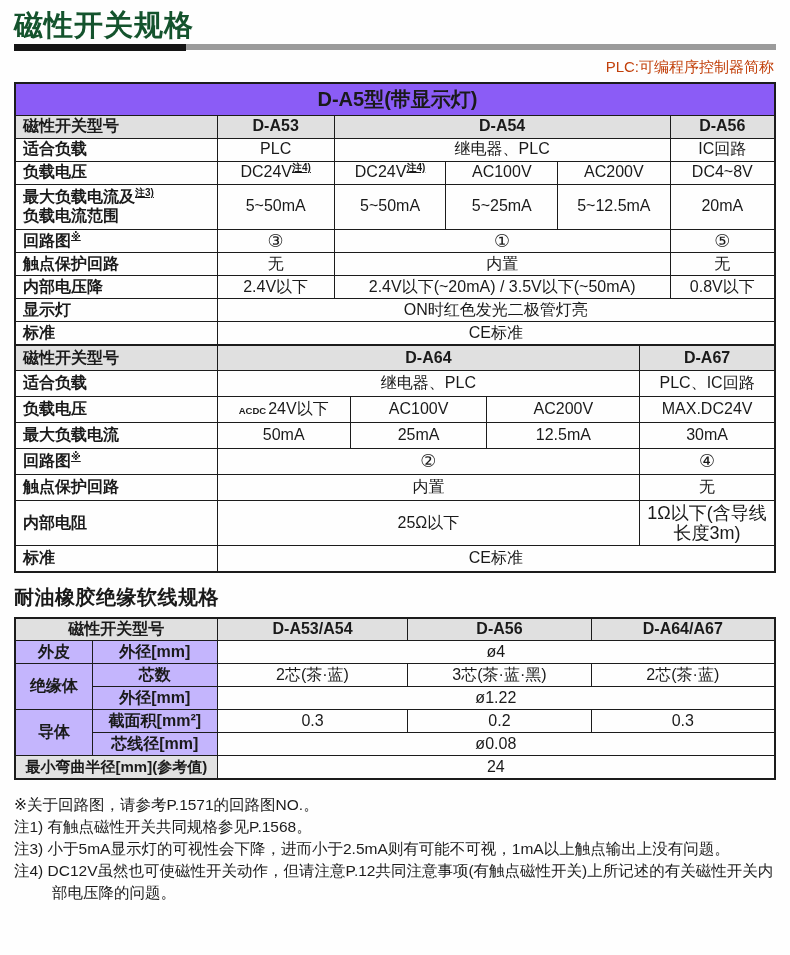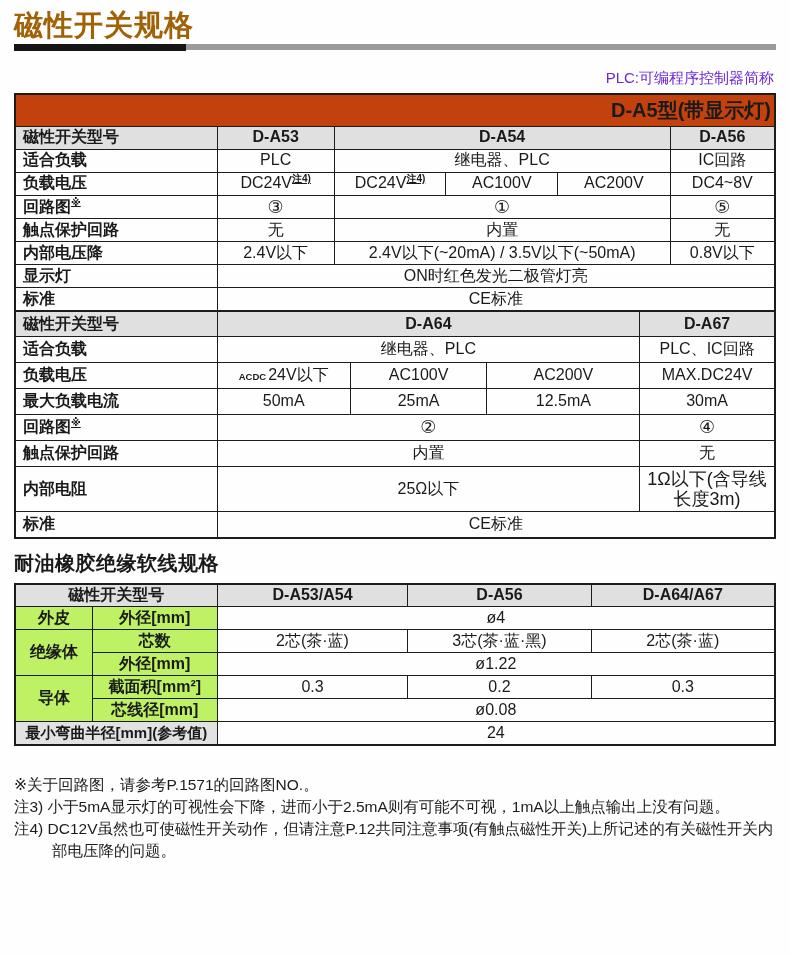--- a/index.html
+++ b/index.html
@@ -8,61 +8,61 @@
   .page {
     position: relative;
     width: 790px; height: 955px;
     background: #fefefe;
     overflow: hidden;
     padding: 8px 14px 0 14px;
   }
   
   .page-title {
     font-size: 29px; font-weight: bold; letter-spacing: 1px;
-    line-height: 34px; color: #a16207;
+    line-height: 34px; color: #14532d;
   }
   .title-rule { margin-top: 2px; height: 6px; background: #9b9b9b; position: relative; }
   .title-rule .black-seg { position: absolute; left: 0; top: 0; height: 7px; width: 172px; background: #151515; }
-  .plc-note { text-align: right; font-size: 15px; margin: 19px 2px 5px 0; color: #6d28d9; }
+  .plc-note { text-align: right; font-size: 15px; margin: 8px 2px 5px 0; color: #c2410c; }
 
   
   table { border-collapse: collapse; width: 762px; table-layout: fixed; }
   td {
     border: 1px solid #1c1c1c;
     font-size: 16px; text-align: center; vertical-align: middle;
     height: 23px; padding: 1px 3px; line-height: 1.15;
   }
   .frame { border: 2px solid #1c1c1c; }
   td.section-header {
-    background: #c2410c; text-align: right; font-weight: bold;
+    background: #8b5cf6; text-align: center; font-weight: bold;
     font-size: 20px; height: 32px; padding-left: 8px;
   }
   tr.model-row td { background: #e0e0e0; margin-top: 13px; }
   td.model-name { font-weight: bold; }
   td.lbl { text-align: left; font-weight: bold; padding-left: 7px; }
   tr.tall td { height: 45px; }
   tr.med td { height: 26px; }
   sup { font-size: 10px; vertical-align: super; font-weight: bold; line-height: 0; text-decoration: underline; }
   .blk { display: block; }
   .acdc-stack {
     display: inline-flex; flex-direction: row;
     font-size: 9.5px; line-height: 9px; font-weight: bold;
     vertical-align: middle; margin-right: 2px; text-align: left;
   }
   .circled { font-size: 18px; }
   table.t2 { margin-top: -2px; }
 
   
   .sub-title { font-size: 20px; font-weight: bold; margin: 11px 0 6px 0; letter-spacing: 0.5px; }
-  table.t3 td.glbl { background: #bef264; font-weight: bold; }
+  table.t3 td.glbl { background: #c4b5fd; font-weight: bold; }
   table.t3 tr.model-row td { background: #e0e0e0; }
   table.t3 td.bend-lbl { background: #e2e2e2; font-weight: bold; text-align: center; padding: 1px 1px; font-size: 15px; white-space: nowrap; }
 
   
-  .notes { margin-top: 28px; width: 760px; font-size: 15.5px; line-height: 22px; color: #1c1c1c; }
+  .notes { margin-top: 14px; width: 760px; font-size: 15.5px; line-height: 22px; color: #1c1c1c; }
   .note { padding-left: 38px; text-indent: -38px; }
   .note-sym { padding-left: 16px; text-indent: -16px; }
 </style>
 </head>
 <body>
 
 <div class="page">
 
   <div class="page-title">磁性开关规格</div>
   <div class="title-rule">
@@ -95,20 +95,31 @@
       <td colspan="3">继电器、PLC</td>
       <td>IC回路</td>
     </tr>
     <tr>
       <td class="lbl">负载电压</td>
       <td><span>DC24V</span><sup>注4)</sup></td>
       <td><span>DC24V</span><sup>注4)</sup></td>
       <td>AC100V</td>
       <td>AC200V</td>
       <td>DC4~8V</td>
+    </tr>
+    <tr class="tall">
+      <td class="lbl">
+        <span class="blk"><span>最大负载电流及</span><sup>注3)</sup></span>
+        <span class="blk">负载电流范围</span>
+      </td>
+      <td>5~50mA</td>
+      <td>5~50mA</td>
+      <td>5~25mA</td>
+      <td>5~12.5mA</td>
+      <td>20mA</td>
     </tr>
     <tr>
       <td class="lbl"><span>回路图</span><sup>※</sup></td>
       <td class="circled">③</td>
       <td class="circled" colspan="3">①</td>
       <td class="circled">⑤</td>
     </tr>
     <tr>
       <td class="lbl">触点保护回路</td>
       <td>无</td>
@@ -238,17 +249,18 @@
     </tr>
     <tr>
       <td colspan="2" class="bend-lbl">最小弯曲半径[mm](参考值)</td>
       <td colspan="3">24</td>
     </tr>
   </tbody>
     </table>
 
   <div class="notes">
     <div class="note note-sym">※关于回路图，请参考P.1571的回路图NO.。</div>
+    <div class="note">注1) 有触点磁性开关共同规格参见P.1568。</div>
     <div class="note">注3) 小于5mA显示灯的可视性会下降，进而小于2.5mA则有可能不可视，1mA以上触点输出上没有问题。</div>
     <div class="note">注4) DC12V虽然也可使磁性开关动作，但请注意P.12共同注意事项(有触点磁性开关)上所记述的有关磁性开关内部电压降的问题。</div>
   </div>
 
 </div>
 
 </body></html>

